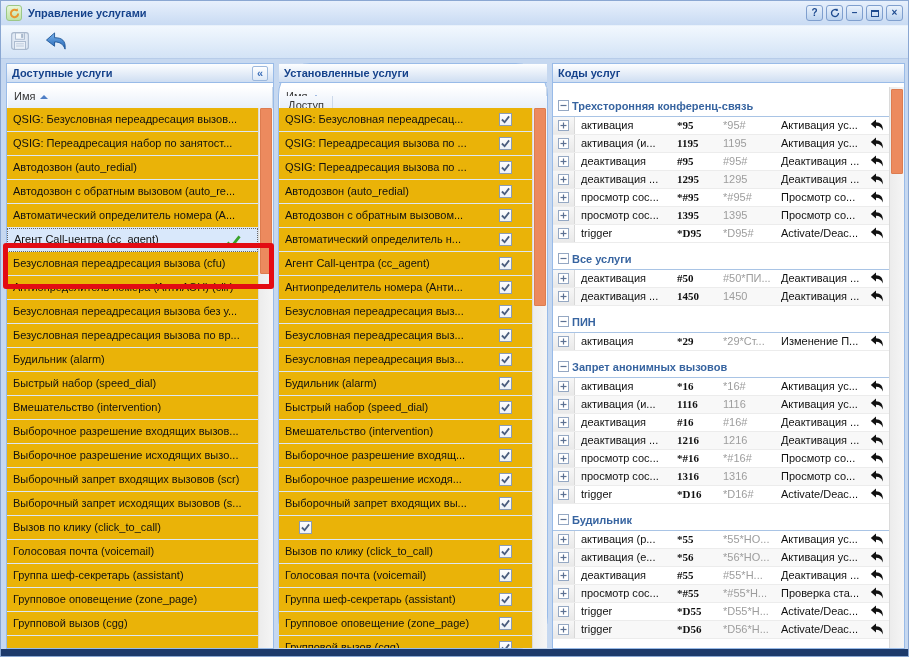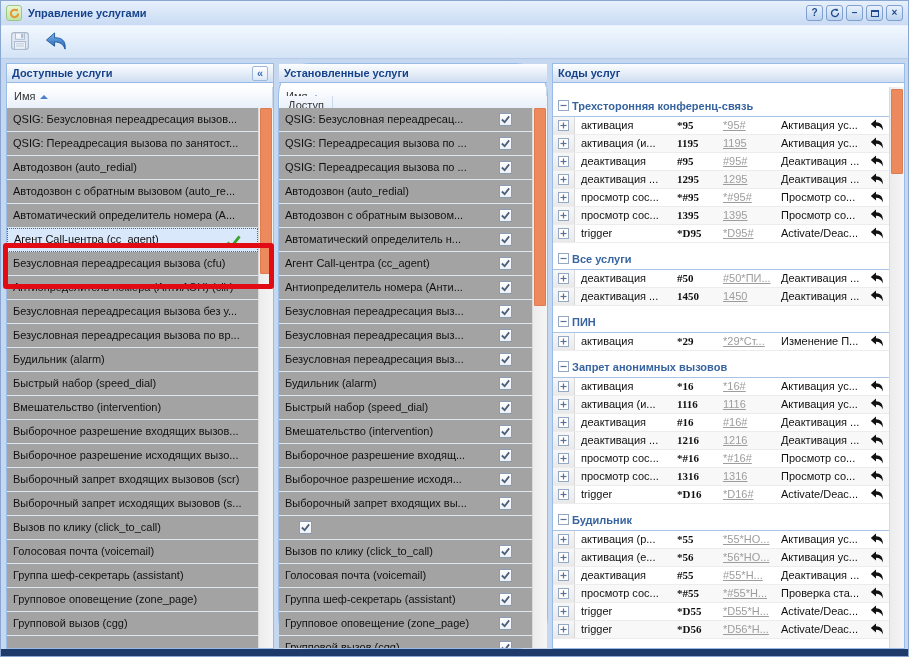--- a/index.html
+++ b/index.html
@@ -84,21 +84,21 @@
   .gh-access{ width:53px; text-align:center; padding-left:0; padding-right:0; }
   .gh-spacer{ width:15px; border-right:none; }
   .sort-asc{
     display:inline-block; width:0; height:0; margin-left:5px; margin-bottom:1px;
     border-left:4px solid transparent; border-right:4px solid transparent;
     border-bottom:4px solid #4f7fc6;
   }
   
   .gbody{
     position:absolute; top:44px; left:0; right:15px; bottom:0;
-    overflow:hidden; background:#a3a3a3;
+    overflow:hidden; background:#eab308;
   }
   .grow{
     height:24px; line-height:22px; padding:0 6px;
     border-bottom:1px solid #dce7f4;
     white-space:nowrap; overflow:hidden; position:relative;
   }
   .grow.sel{
     background:#d9e8fb; border:1px dotted #666; line-height:21px;
   }
   .selcheck{ position:absolute; right:16px; top:5px; }
@@ -134,21 +134,21 @@
     border-bottom:1px solid #a9c4e5;
   }
   .crow{ display:flex; height:18px; line-height:17px; border-bottom:1px solid #ececec; background:#fff; }
   .crow.alt{ background:#f8f8f8; }
   .cexp{
     width:22px; display:flex; align-items:center; justify-content:center;
     background:linear-gradient(#f7f7f7,#e9e9e9); border-right:1px solid #d8d8d8;
   }
   .cact{ width:102px; padding-left:6px; white-space:nowrap; overflow:hidden; }
   .ccode{ width:46px; font-weight:bold; white-space:nowrap; overflow:hidden;font-family:Liberation Serif, serif; }
-  .cfull{ width:58px; color:#9d9d9d; white-space:nowrap; overflow:hidden;text-decoration:underline; }
+  .cfull{ width:58px; color:#9d9d9d; white-space:nowrap; overflow:hidden; }
   .cdesc{ width:84px; white-space:nowrap; overflow:hidden; }
   .cundo{ width:24px; display:flex; align-items:center; justify-content:center; }
   .gicon, .picon{ display:inline-flex; }
   
   .red-box{
     position:absolute; left:2px; top:242px; width:271px; height:46px;
     border:5px solid #e30b13; border-radius:3px; z-index:50; pointer-events:none;
   }
 </style>
 </head>
@@ -212,21 +212,21 @@
     <div class="phead">
       <span>Доступные услуги</span>
       <span class="collapse-btn">«</span>
     </div>
     <div class="gridhead">
       <div class="gh-cell gh-fill"><span>Имя</span><span class="sort-asc"></span></div>
       <div class="gh-cell gh-spacer"></div>
     </div>
     <div class="gbody" id="avail-body">
         <div class="grow"><span class="lbl">QSIG: Безусловная переадресация вызов...</span></div>
-        <div class="grow"><span class="lbl">QSIG: Переадресация вызова по занятост...</span></div>
+        <div class="grow"><span class="lbl">QSIG: Переадресация набор по занятост...</span></div>
         <div class="grow"><span class="lbl">Автодозвон (auto_redial)</span></div>
         <div class="grow"><span class="lbl">Автодозвон с обратным вызовом (auto_re...</span></div>
         <div class="grow"><span class="lbl">Автоматический определитель номера (А...</span></div>
         <div class="grow sel"><span class="lbl">Агент Call-центра (cc_agent)</span><span class="selcheck"><svg width="15" height="13" viewBox="0 0 16 14">
               <path d="M1.5 8 L6 12.3 L14.5 1.5" fill="none" stroke="#3aa32a" stroke-width="3"></path>
             </svg></span></div>
         <div class="grow"><span class="lbl">Безусловная переадресация вызова (cfu)</span></div>
         <div class="grow"><span class="lbl">Антиопределитель номера (АнтиАОН) (clir)</span></div>
         <div class="grow"><span class="lbl">Безусловная переадресация вызова без у...</span></div>
         <div class="grow"><span class="lbl">Безусловная переадресация вызова по вр...</span></div>

